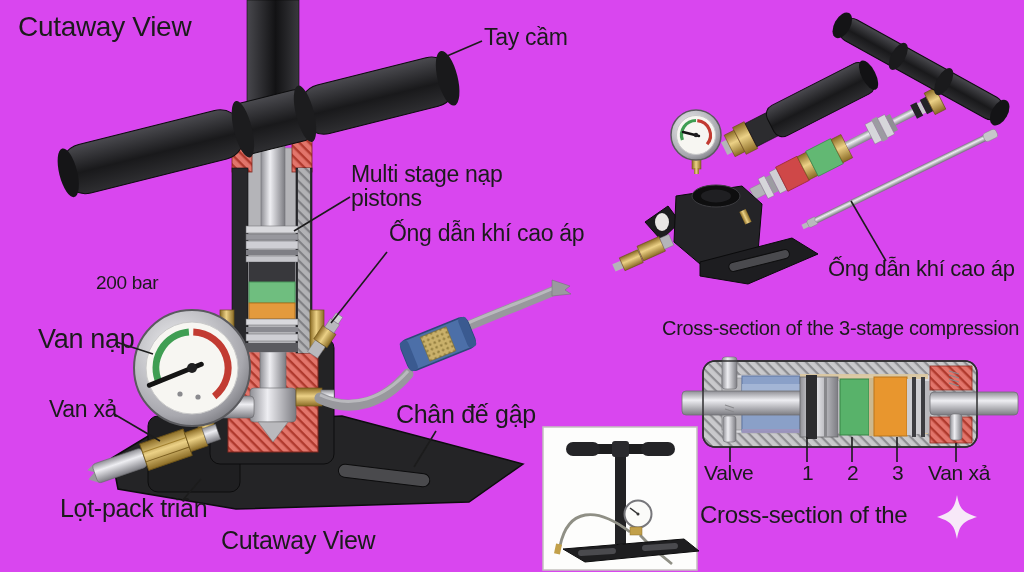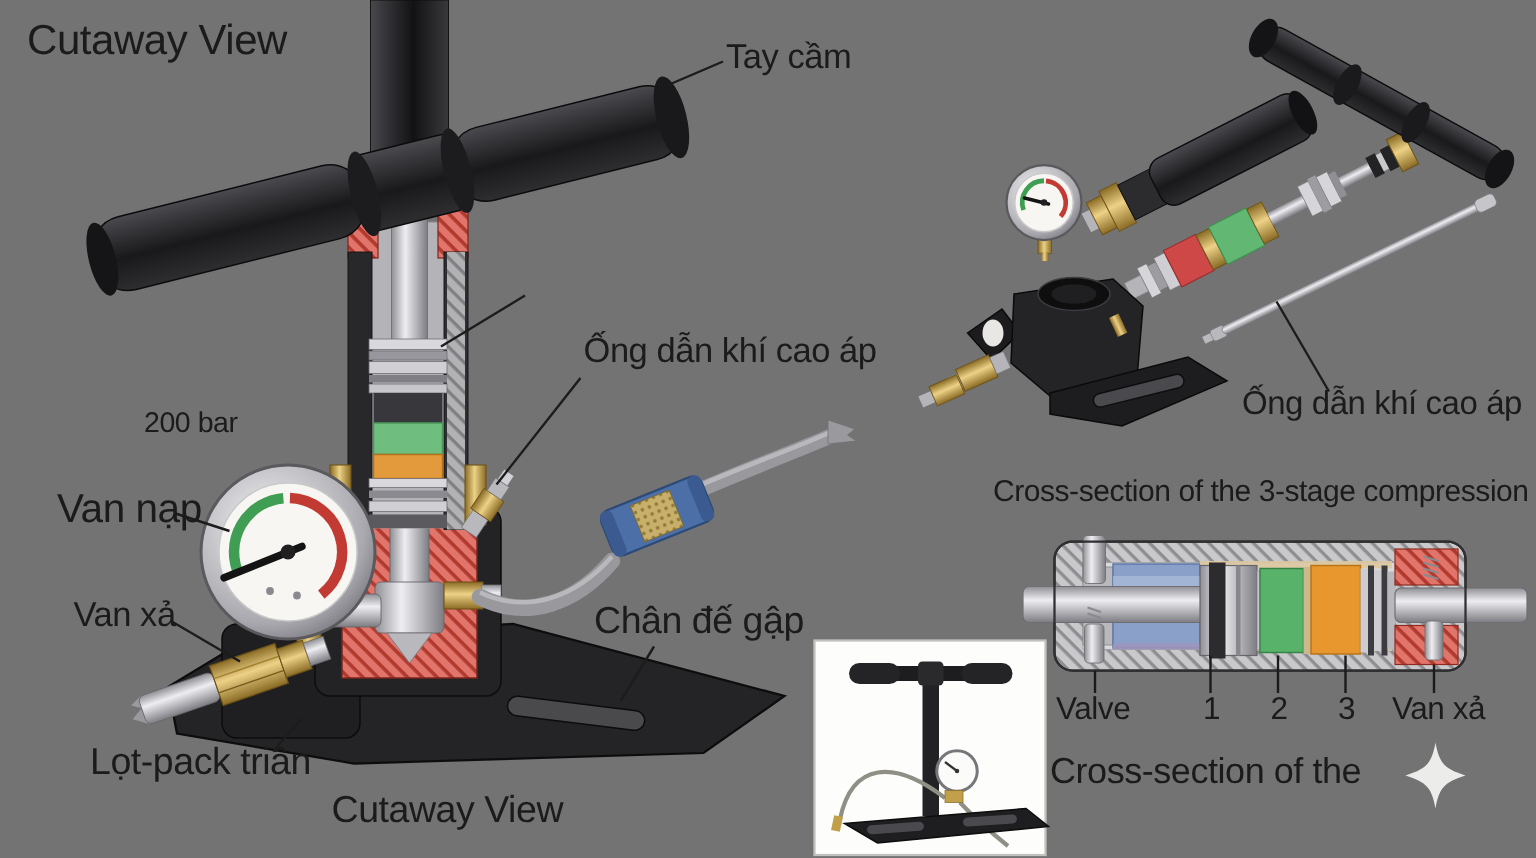--- a/index.html
+++ b/index.html
@@ -1,18 +1,18 @@
 <!DOCTYPE html>
 <html><head>
 <meta charset="utf-8">
 <style>
   html,body{margin:0;padding:0;background:#d7d5d2;}
   .stage{
     position:relative;width:1024px;height:572px;overflow:hidden;
-    background:#737373;
+    background:#d946ef;
     font-family:"Liberation Sans","DejaVu Sans",sans-serif;
     color:#1b1b1b;
   }
   .lbl{position:absolute;white-space:nowrap;letter-spacing:-0.3px;line-height:1.04;}
   .title{font-size:28px;}
   .cap-center{text-align:left;}
   svg{position:absolute;left:0;top:0;}
 </style>
 </head>
 <body>
@@ -326,20 +326,24 @@
       <rect x="630" y="527" width="12" height="8" fill="#c2a04a" stroke="#8a6e2a" stroke-width="0.5"></rect>
     </g>
 
     <path d="M957,495 C959.5,509 963,512.5 977,517 C963,521.5 959.5,525 957,539 C954.5,525 951,521.5 937,517 C951,512.5 954.5,509 957,495 Z" fill="#fafaf8" opacity="0.9"></path>
   </svg>
 
   <div class="lbl title" style="left:18px;top:12px">Cutaway View</div>
 
   <div class="lbl" style="left:484px;top:26px;font-size:23px">Tay cầm</div>
 
+  <div class="lbl" style="left:351px;top:163px;font-size:23px">
+    <div>Multi stage nạp</div>
+    <div>pistons</div>
+  </div>
 
   <div class="lbl" style="left:389px;top:222px;font-size:23px">Ống dẫn khí cao áp</div>
 
   <div class="lbl" style="left:96px;top:273px;font-size:19px">200 bar</div>
 
   <div class="lbl" style="left:38px;top:325px;font-size:27px">Van nạp</div>
   <div class="lbl" style="left:49px;top:398px;font-size:23px">Van xả</div>
 
   <div class="lbl" style="left:60px;top:495px;font-size:25px">Lọt-pack triân</div>
   <div class="lbl" style="left:396px;top:401px;font-size:25px">Chân đế gập</div>

